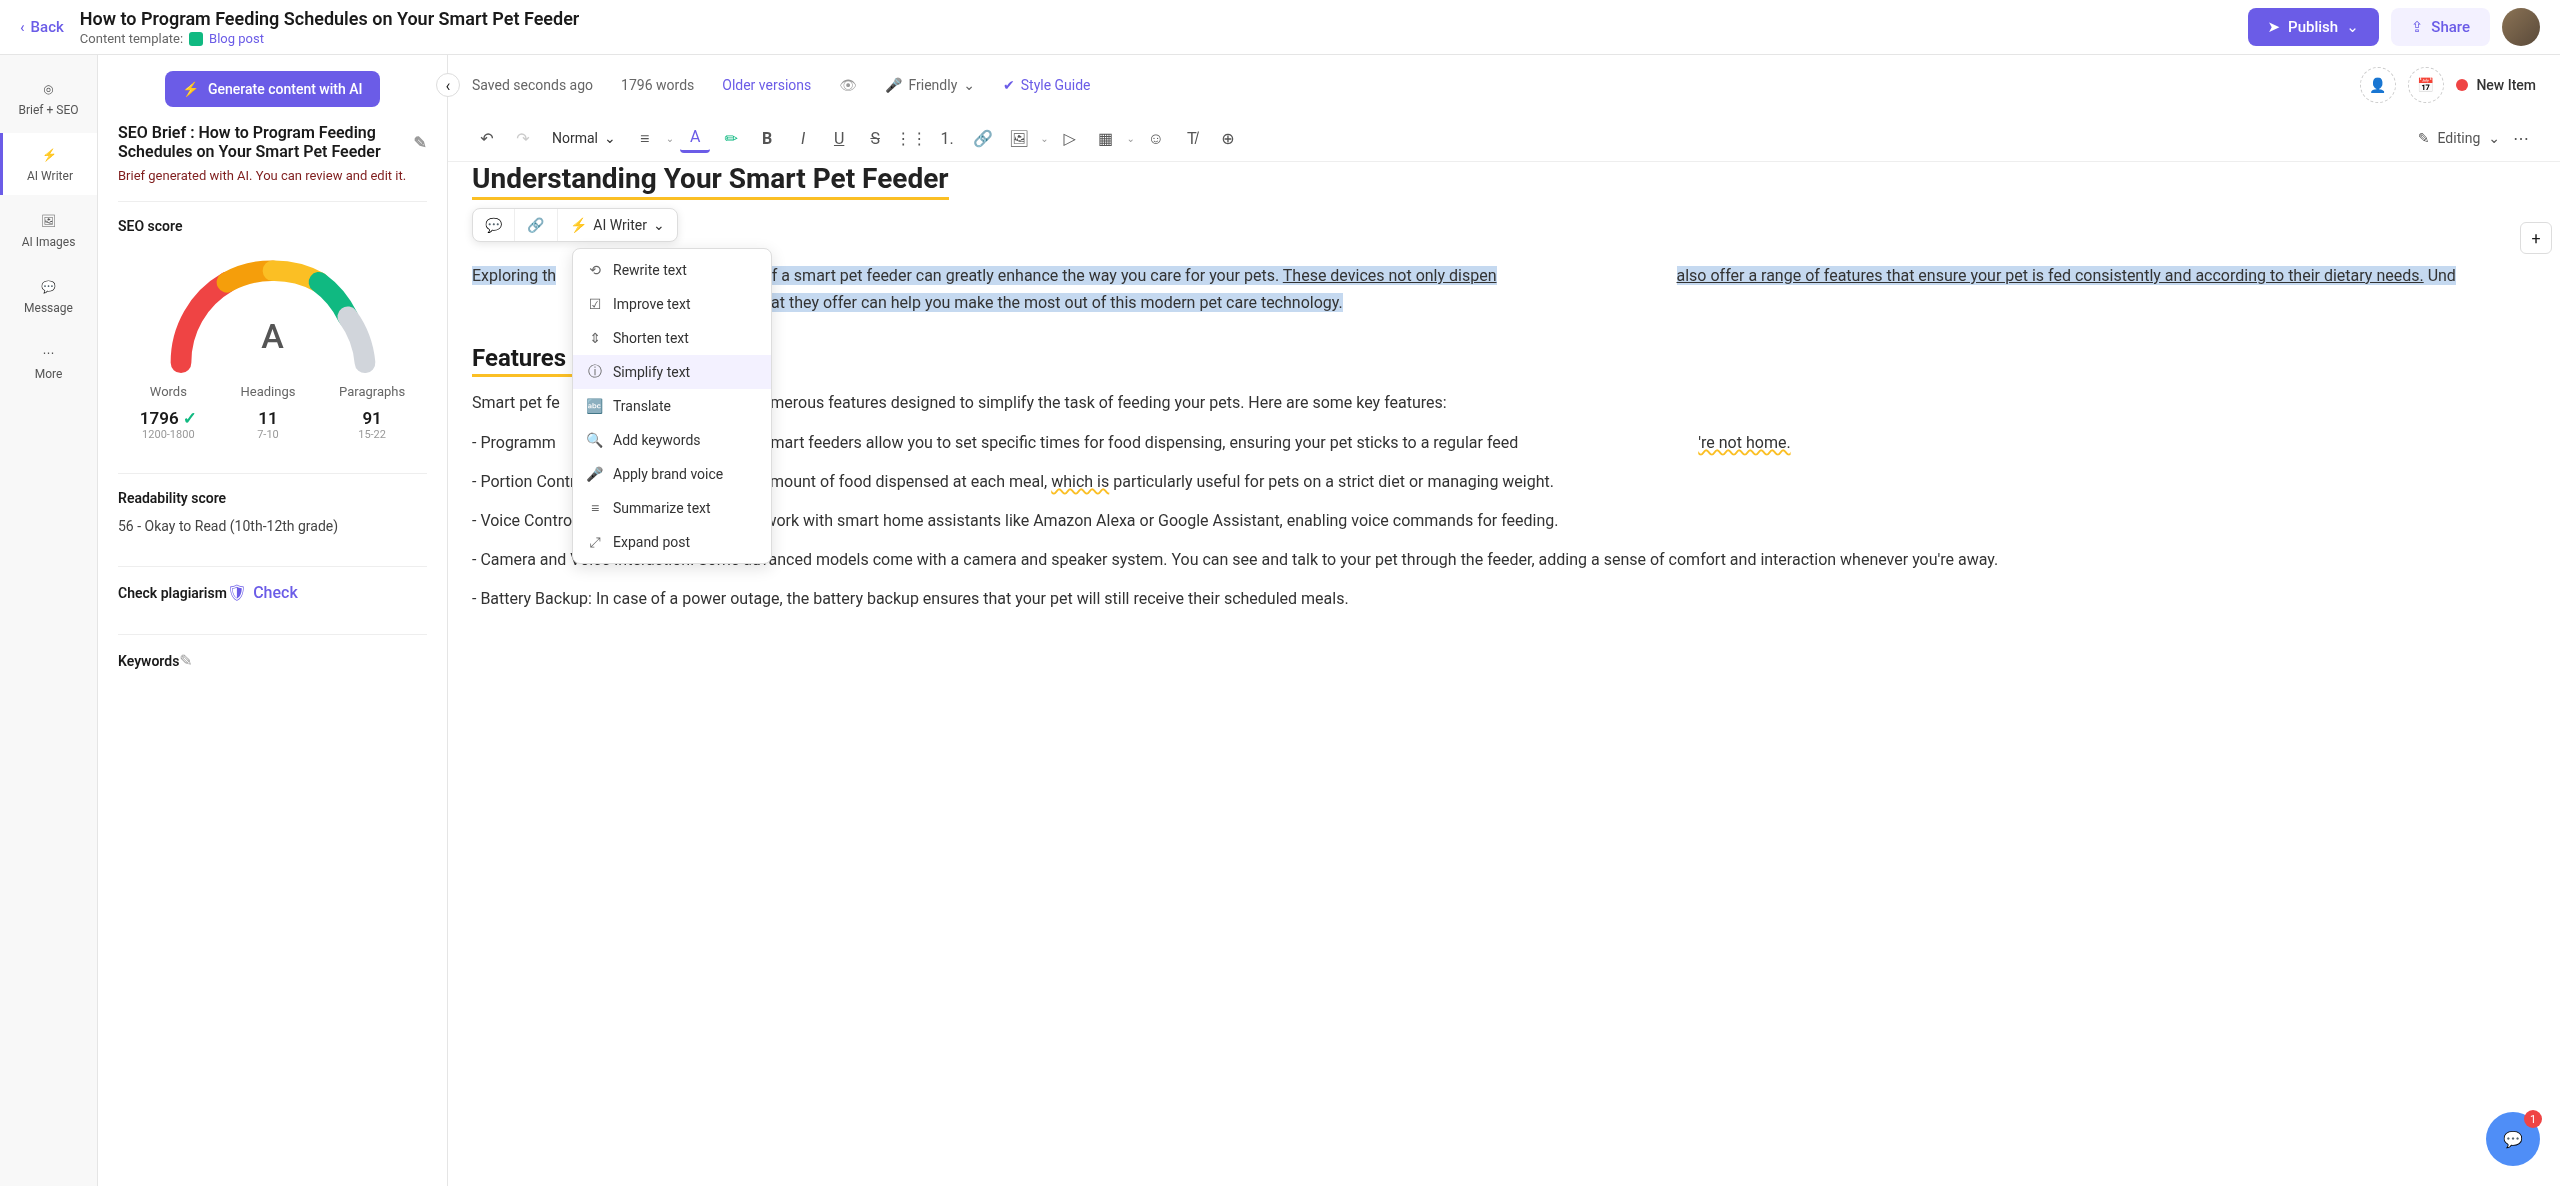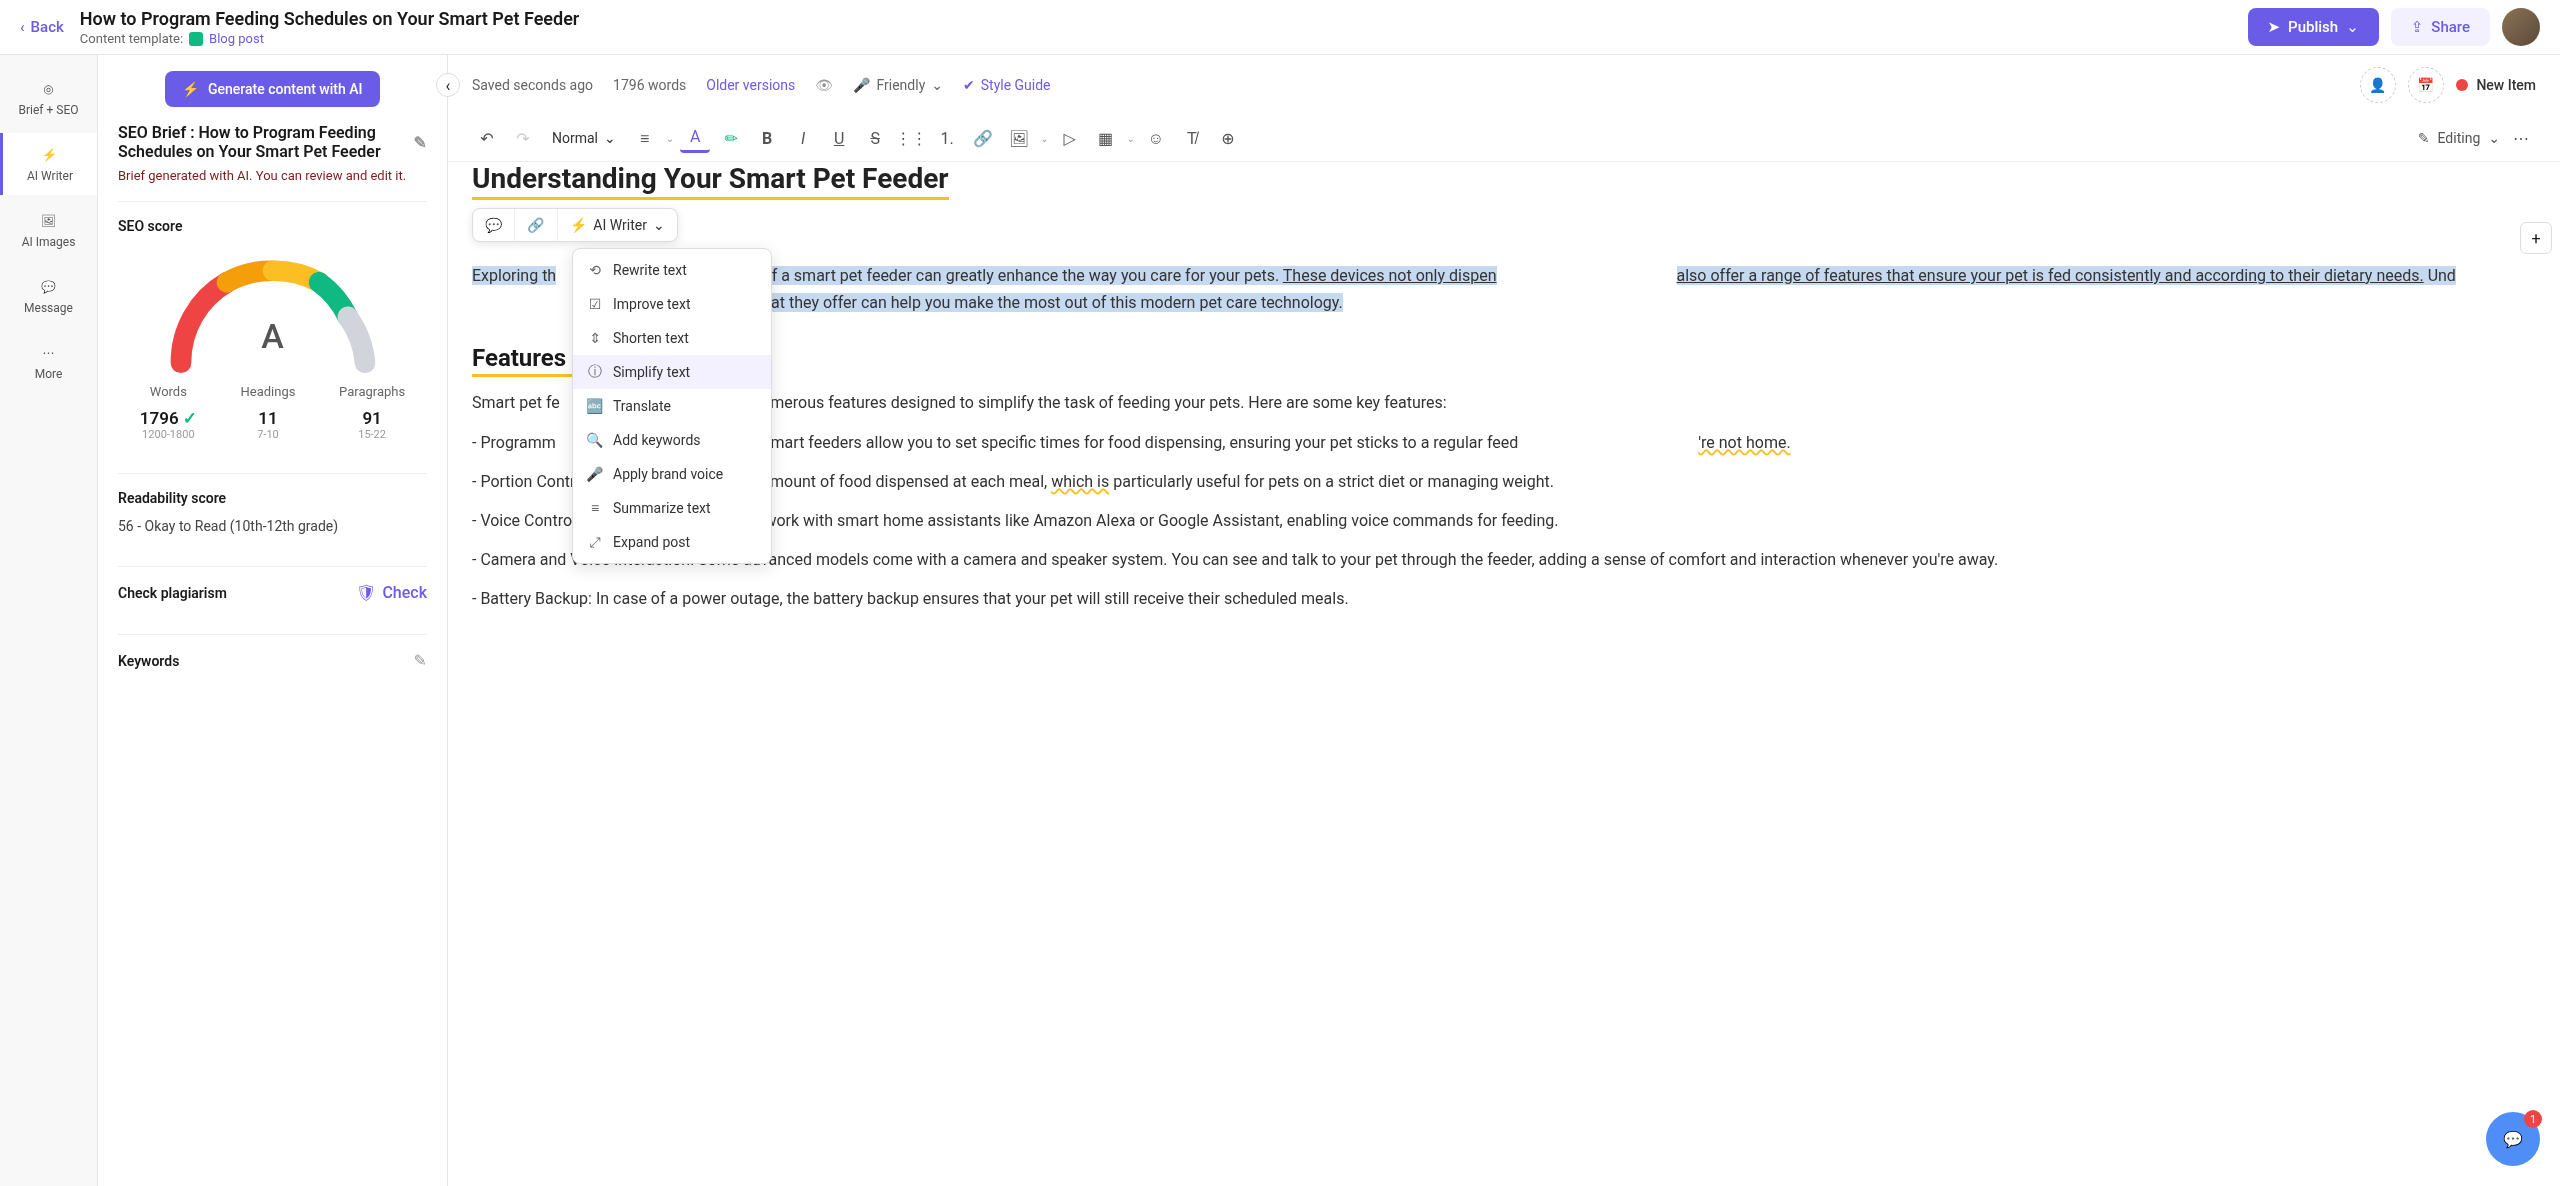--- a/index.html
+++ b/index.html
@@ -41,27 +41,27 @@
 .gauge { position: relative; width: 230px; height: 130px; }
 .gauge svg { width: 100%; height: 100%; }
 .gauge-letter { position: absolute; top: 70px; left: 50%; transform: translateX(-50%); font-size: 34px; font-weight: 500; color: #555; }
 .metrics { display: flex; justify-content: space-around; width: 100%; margin-top: 8px; }
 .metric { text-align: center; }
 .metric-label { font-size: 13px; color: #666; }
 .metric-value { font-size: 17px; font-weight: 600; display: flex; align-items: center; justify-content: center; gap: 4px; margin-top: 9px; }
 .metric-range { font-size: 11px; color: #999; }
 .check-green { color: #10b981; }
 .readability-text { font-size: 14px; color: #444; }
-.check-row { display: flex; justify-content: space-between; align-items: center; }
+.check-row { display: flex; align-items: center; }
 .check-link { color: #6b5ce7; font-weight: 500; display: flex; align-items: center; gap: 6px; cursor: pointer; }
 
 
 .editor-wrap { flex: 1; display: flex; flex-direction: column; position: relative; }
 .collapse-handle { position: absolute; left: -12px; top: 18px; width: 24px; height: 24px; background: #fff; border: 1px solid #ddd; border-radius: 50%; display: flex; align-items: center; justify-content: center; cursor: pointer; z-index: 5; }
-.editor-topbar { display: flex; align-items: center; padding: 12px 24px; gap: 20px; font-size: 14px; color: #666; }
+.editor-topbar { display: flex; align-items: center; padding: 12px 24px; gap: 28px; font-size: 14px; color: #666; }
 .editor-topbar .link { color: #6b5ce7; cursor: pointer; }
 .friendly { display: flex; align-items: center; gap: 6px; }
 .mic-icon { color: #f59e0b; }
 .style-guide { display: flex; align-items: center; gap: 6px; color: #6b5ce7; }
 .right-actions { margin-left: auto; display: flex; align-items: center; gap: 12px; }
 .circle-btn { width: 36px; height: 36px; border: 1px dashed #ccc; border-radius: 50%; display: flex; align-items: center; justify-content: center; cursor: pointer; color: #999; }
 .new-item { display: flex; align-items: center; gap: 8px; font-weight: 500; color: #333; }
 .red-dot { width: 12px; height: 12px; background: #ef4444; border-radius: 50%; }
 
 .toolbar { display: flex; align-items: center; padding: 8px 24px; gap: 6px; border-bottom: 1px solid #eee; }

